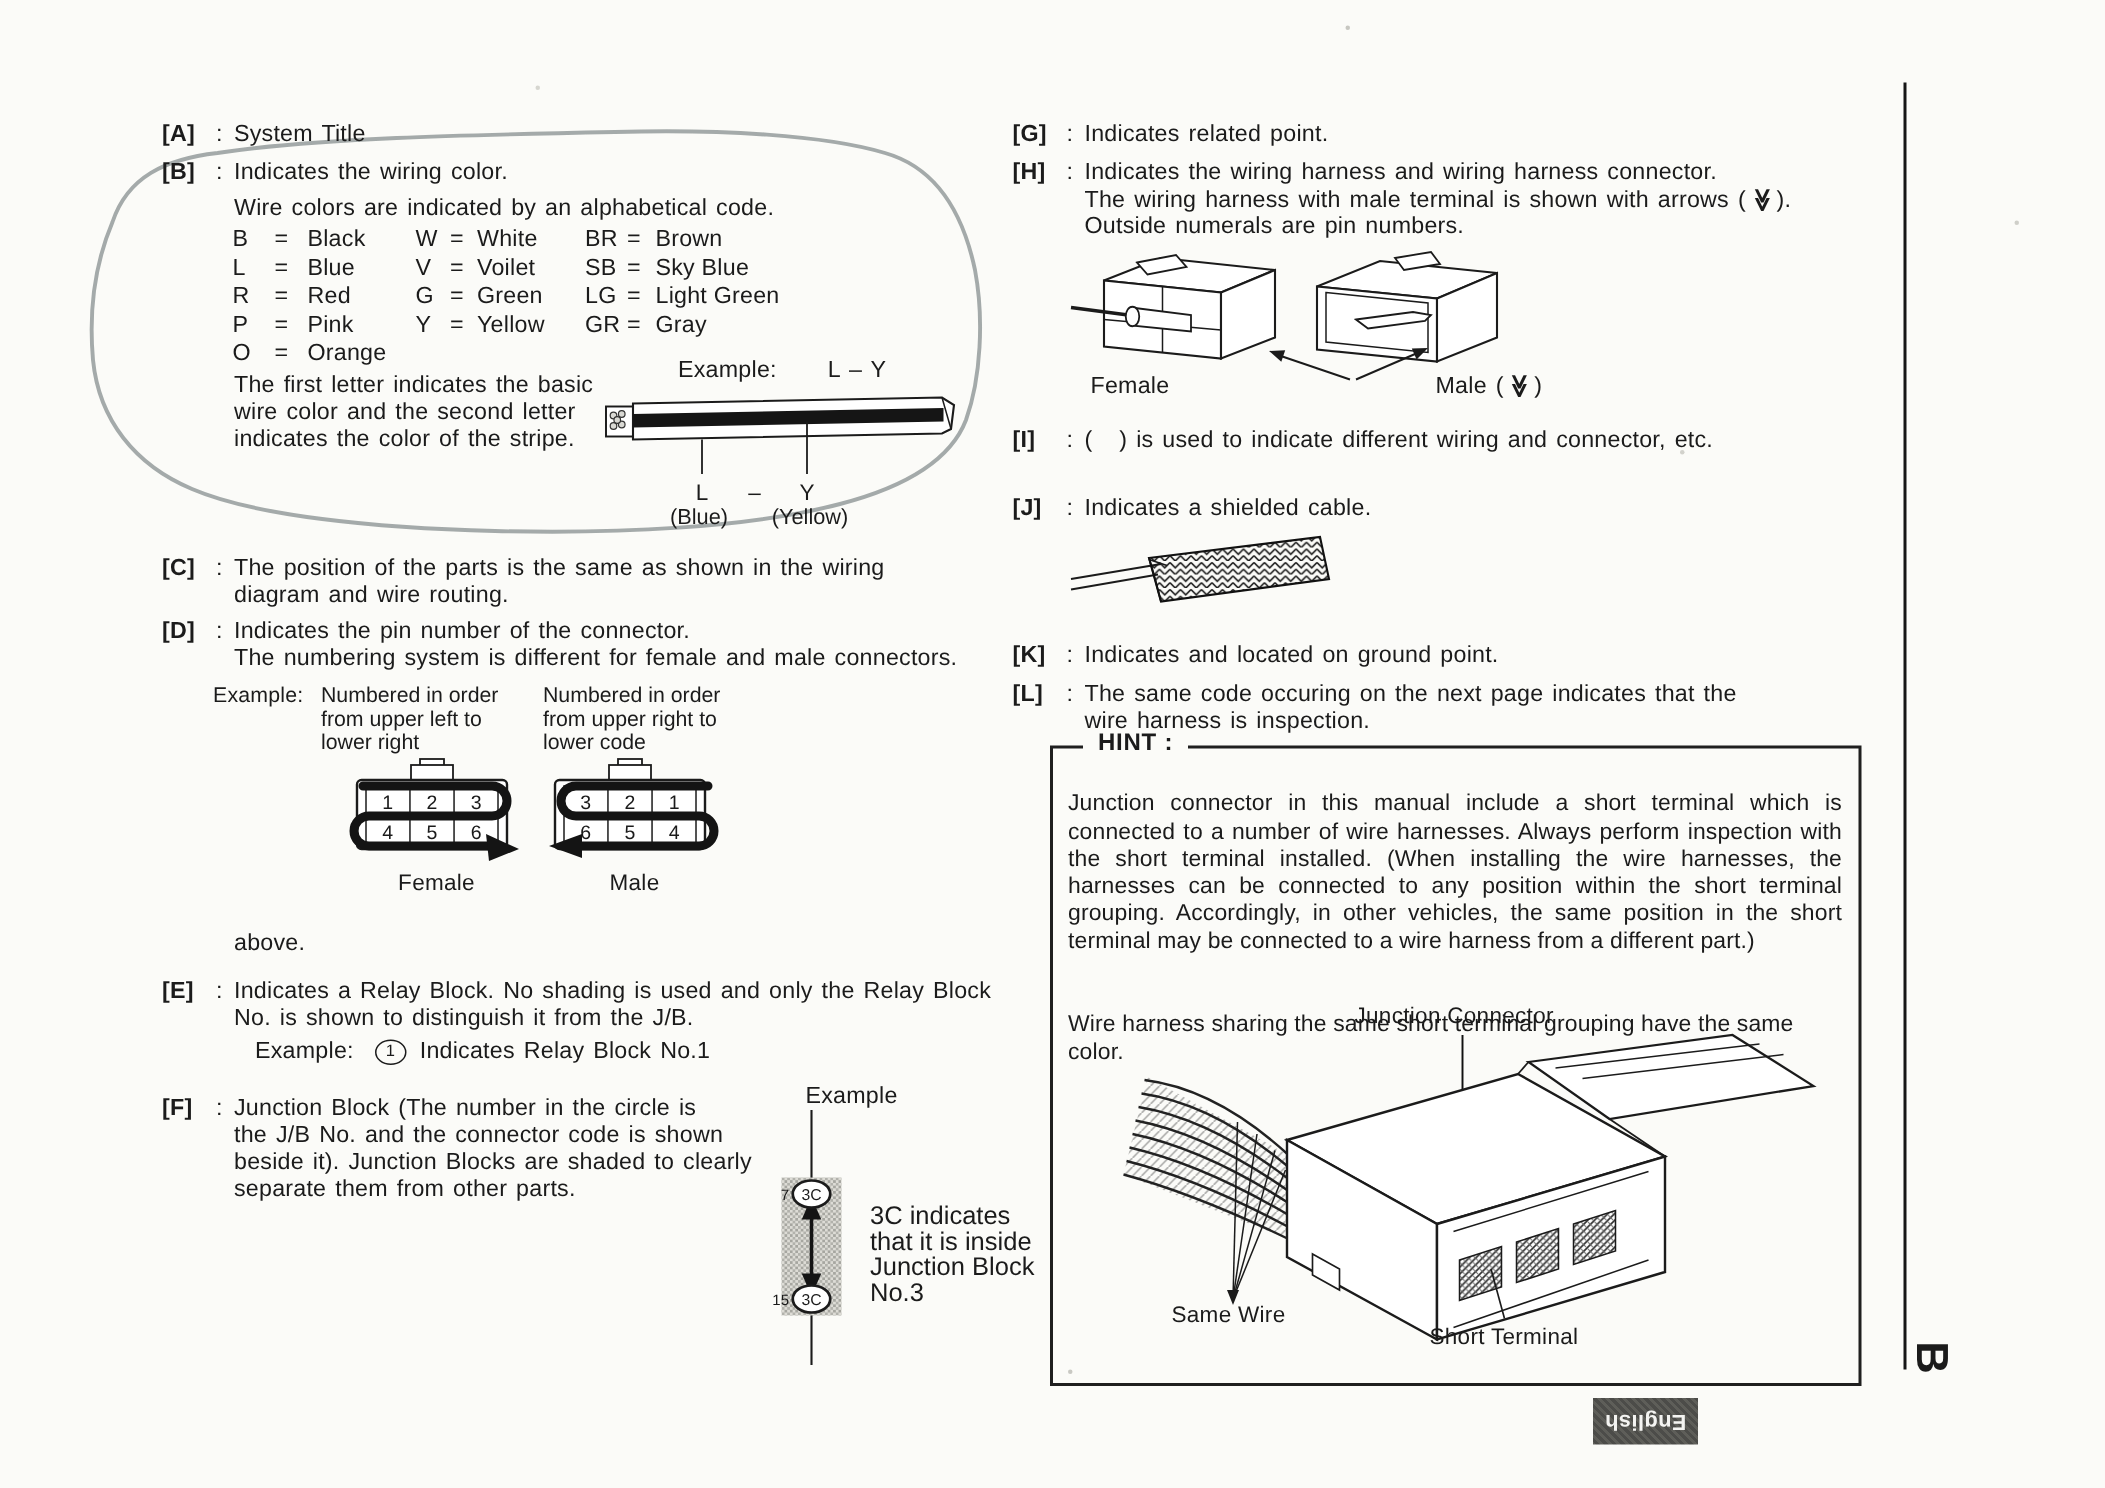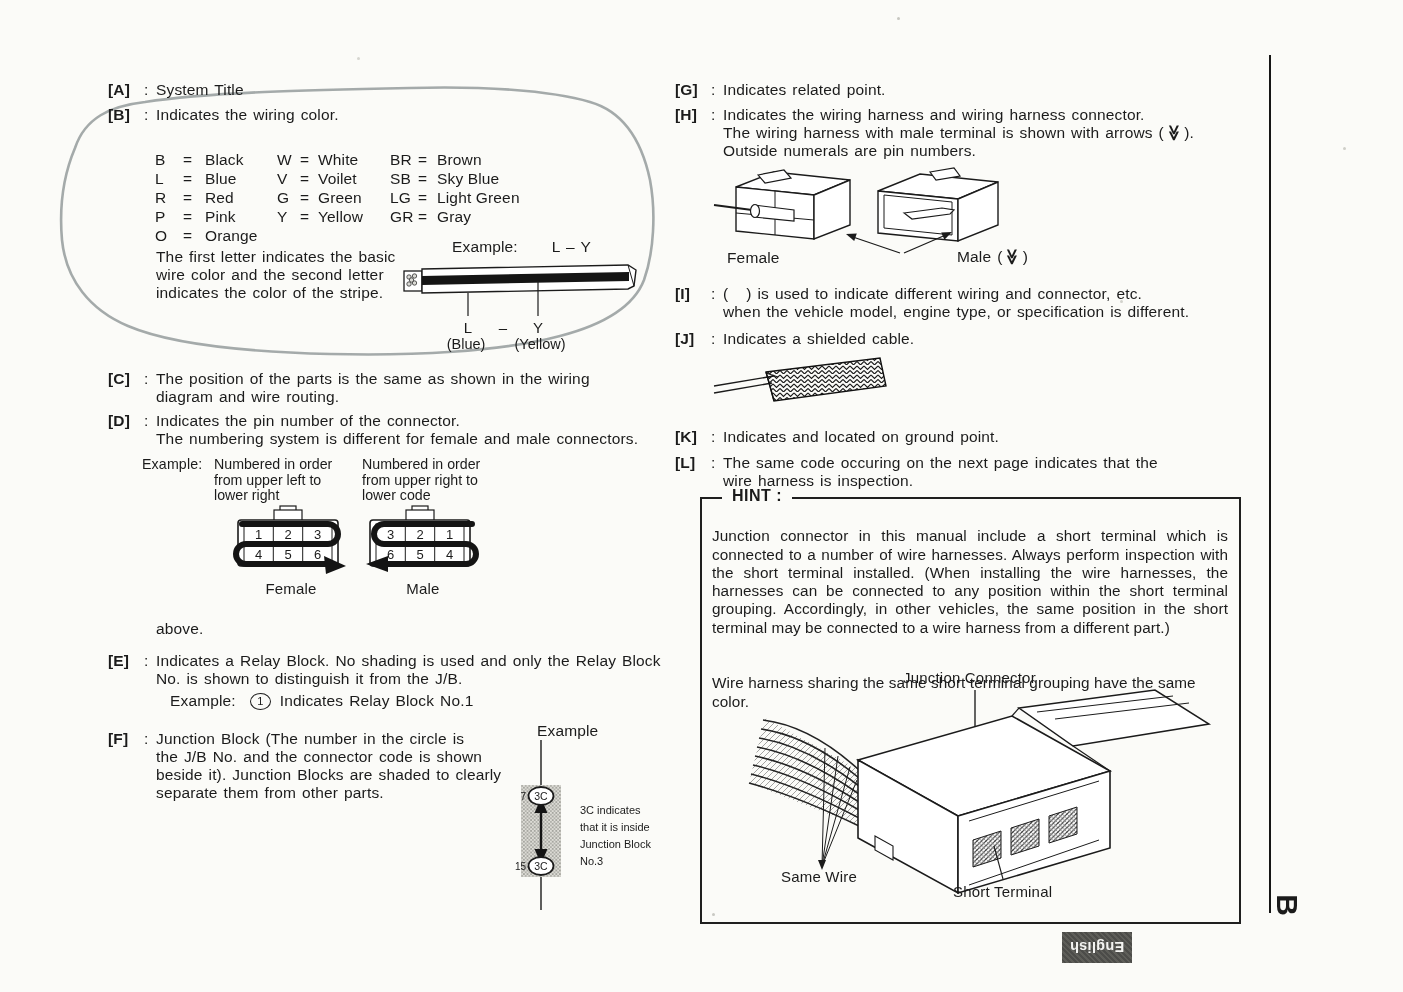--- a/index.html
+++ b/index.html
@@ -73,20 +73,21 @@
     <span class="tag">[A]</span>
     <span class="colon">:</span>
     <span class="txt">System Title</span>
   </div>
 
   <div class="row" style="left:108px;top:106px">
     <span class="tag">[B]</span>
     <span class="colon">:</span>
     <span class="txt">Indicates the wiring color.</span>
   </div>
+  <div class="cline" style="left:156px;top:130px">Wire colors are indicated by an alphabetical code.</div>
 
   <div class="codes" style="left:155px;top:151px">
     <span>B</span>
       <span>=</span>
       <span>Black</span>
     <span>W</span>
       <span>=</span>
       <span>White</span>
     <span>BR</span>
       <span>=</span>
@@ -254,21 +255,21 @@
     <polygon points="36,58 29.5,73 42.5,73" fill="#141414"></polygon>
     <polygon points="36,124 29.5,109 42.5,109" fill="#141414"></polygon>
     <ellipse cx="36" cy="56" rx="12.5" ry="9" fill="#fff" stroke="#1b1b1b" stroke-width="1.8"></ellipse>
     <text x="36" y="60" font-size="10.5" text-anchor="middle">3C</text>
     <text x="21" y="60" font-size="10" text-anchor="end">7</text>
     <ellipse cx="36" cy="126" rx="12.5" ry="9" fill="#fff" stroke="#1b1b1b" stroke-width="1.8"></ellipse>
     <text x="36" y="130" font-size="10.5" text-anchor="middle">3C</text>
     <text x="21" y="130" font-size="10" text-anchor="end">15</text>
   </svg>
 
-  <div class="abs" style="left:580px;top:802px;font-size:11px;line-height:17px">
+  <div class="abs" style="left:580px;top:802px;font-size:17px;line-height:17px">
     <div>3C indicates</div>
     <div>that it is inside</div>
     <div>Junction Block</div>
     <div>No.3</div>
   </div>
 
   <div class="row" style="left:675px;top:81px">
     <span class="tag">[G]</span>
     <span class="colon">:</span>
     <span class="txt">Indicates related point.</span>
@@ -312,21 +313,20 @@
   <div class="cline" style="left:727px;top:249px">Female</div>
   <div class="cline" style="left:957px;top:248px">
     <span>Male (</span><span class="chev">≫</span><span>)</span>
   </div>
 
   <div class="row" style="left:675px;top:285px">
     <span class="tag">[I]</span>
     <span class="colon">:</span>
     <span class="txt">(&nbsp;&nbsp;&nbsp;) is used to indicate different wiring and connector, etc.</span>
   </div>
-  <div class="cline" style="left:723px;top:303px">when the vehicle model, engine type, or specification is different.</div>
 
   <div class="row" style="left:675px;top:330px">
     <span class="tag">[J]</span>
     <span class="colon">:</span>
     <span class="txt">Indicates a shielded cable.</span>
   </div>
 
   <svg class="abs" style="left:710px;top:356px;width:190px;height:50px" viewBox="0 0 190 50">
     <line x1="4" y1="30" x2="64" y2="20" stroke="#1b1b1b" stroke-width="1.3"></line>
     <line x1="4" y1="37" x2="62" y2="27" stroke="#1b1b1b" stroke-width="1.3"></line>

